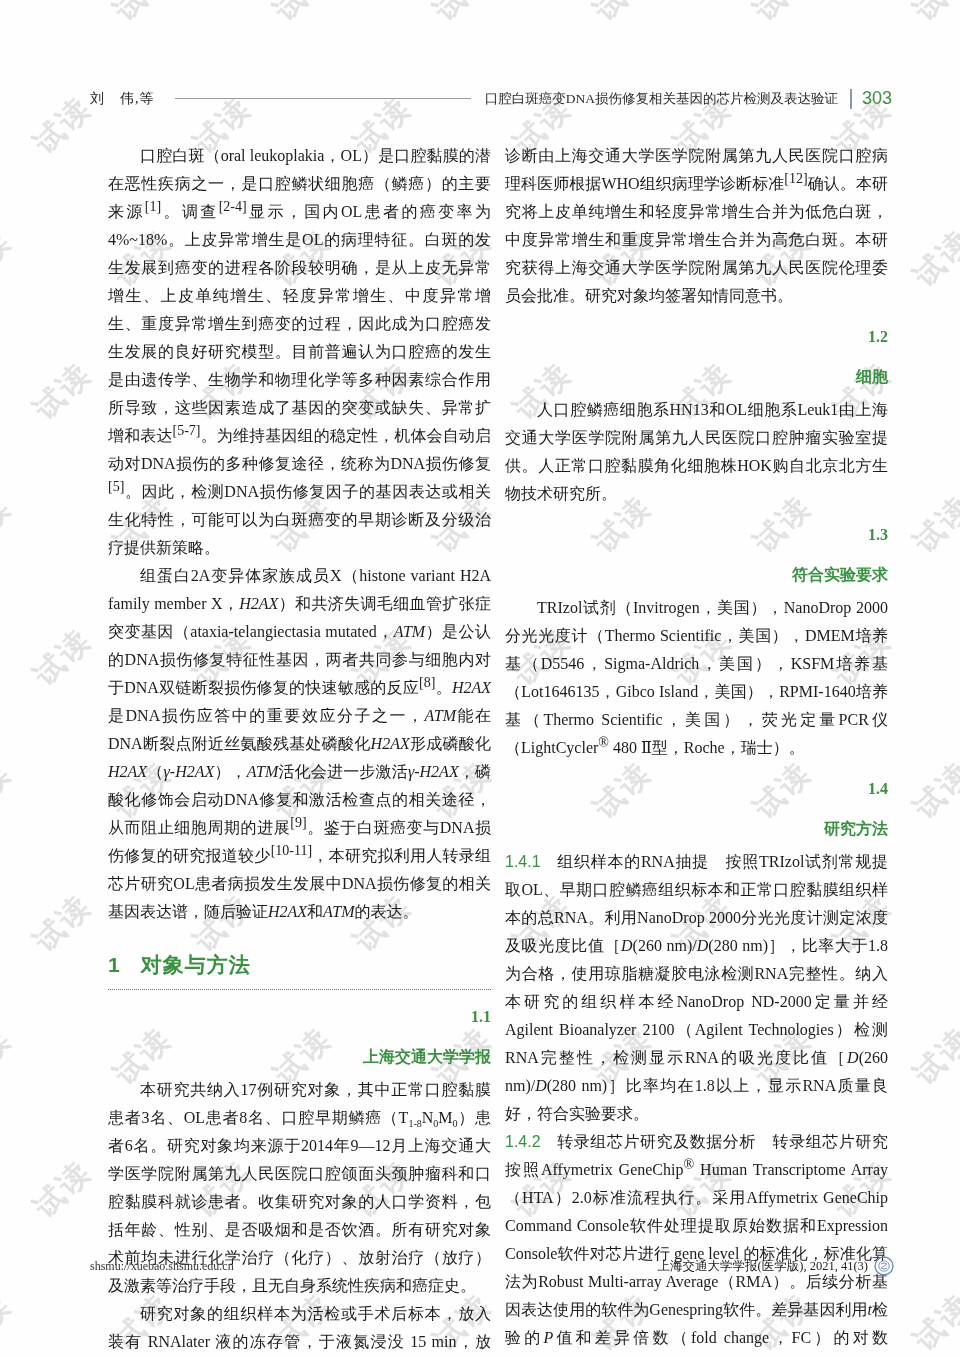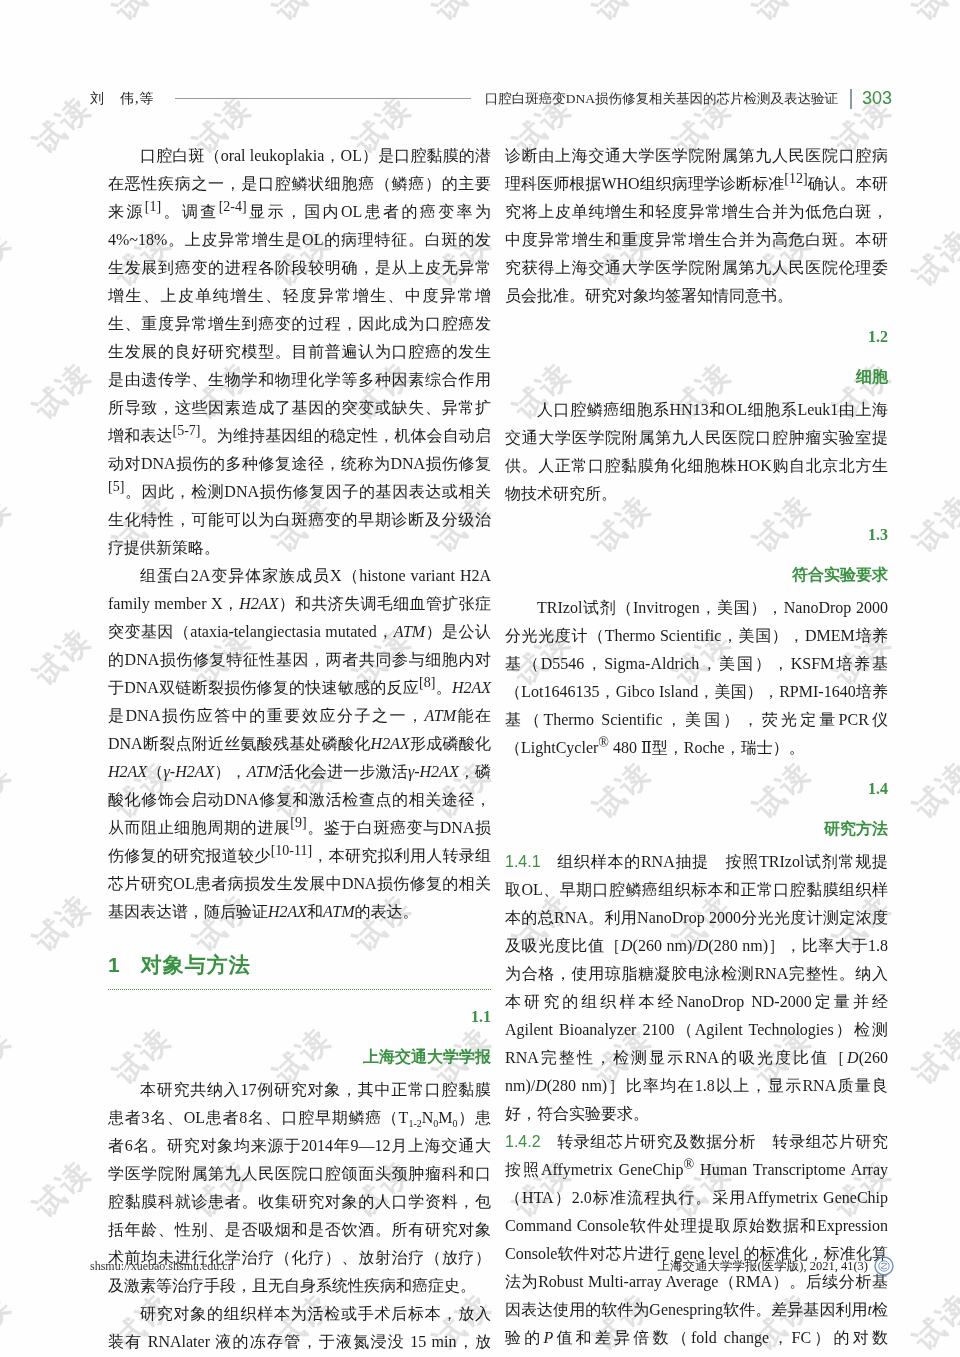--- a/index.html
+++ b/index.html
@@ -142,21 +142,21 @@
       <div class="h1">
         <span>1</span>
         <span>对象与方法</span>
       </div>
       <hr class="h1-rule">
 
       <div class="h2">
         <span>1.1</span>
         <span>上海交通大学学报</span>
       </div>
-      <p>本研究共纳入17例研究对象，其中正常口腔黏膜患者3名、OL患者8名、口腔早期鳞癌（T<sub>1-2</sub>N<sub>0</sub>M<sub>0</sub>）患者6名。研究对象均来源于2014年9—12月上海交通大学医学院附属第九人民医院口腔颌面头颈肿瘤科和口腔黏膜科就诊患者。收集研究对象的人口学资料，包括年龄、性别、是否吸烟和是否饮酒。所有研究对象术前均未进行化学治疗（化疗）、放射治疗（放疗）及激素等治疗手段，且无自身系统性疾病和癌症史。</p>
+      <p>本研究共纳入17例研究对象，其中正常口腔黏膜患者3名、OL患者8名、口腔早期鳞癌（T<sub>1-8</sub>N<sub>0</sub>M<sub>0</sub>）患者6名。研究对象均来源于2014年9—12月上海交通大学医学院附属第九人民医院口腔颌面头颈肿瘤科和口腔黏膜科就诊患者。收集研究对象的人口学资料，包括年龄、性别、是否吸烟和是否饮酒。所有研究对象术前均未进行化学治疗（化疗）、放射治疗（放疗）及激素等治疗手段，且无自身系统性疾病和癌症史。</p>
       <p>研究对象的组织样本为活检或手术后标本，放入装有 RNAlater 液的冻存管，于液氮浸没 15 min，放入-80 ℃冰箱保存。OL的病理学诊断为上皮单纯增生、轻度异常增生、中度异常增生和重度异常增生白斑。以上</p>
     </div>
 
     <div class="col col-right">
       <p class="noindent">诊断由上海交通大学医学院附属第九人民医院口腔病理科医师根据WHO组织病理学诊断标准<sup>[12]</sup>确认。本研究将上皮单纯增生和轻度异常增生合并为低危白斑，中度异常增生和重度异常增生合并为高危白斑。本研究获得上海交通大学医学院附属第九人民医院伦理委员会批准。研究对象均签署知情同意书。</p>
 
       <div class="h2">
         <span>1.2</span>
         <span>细胞</span>
       </div>

